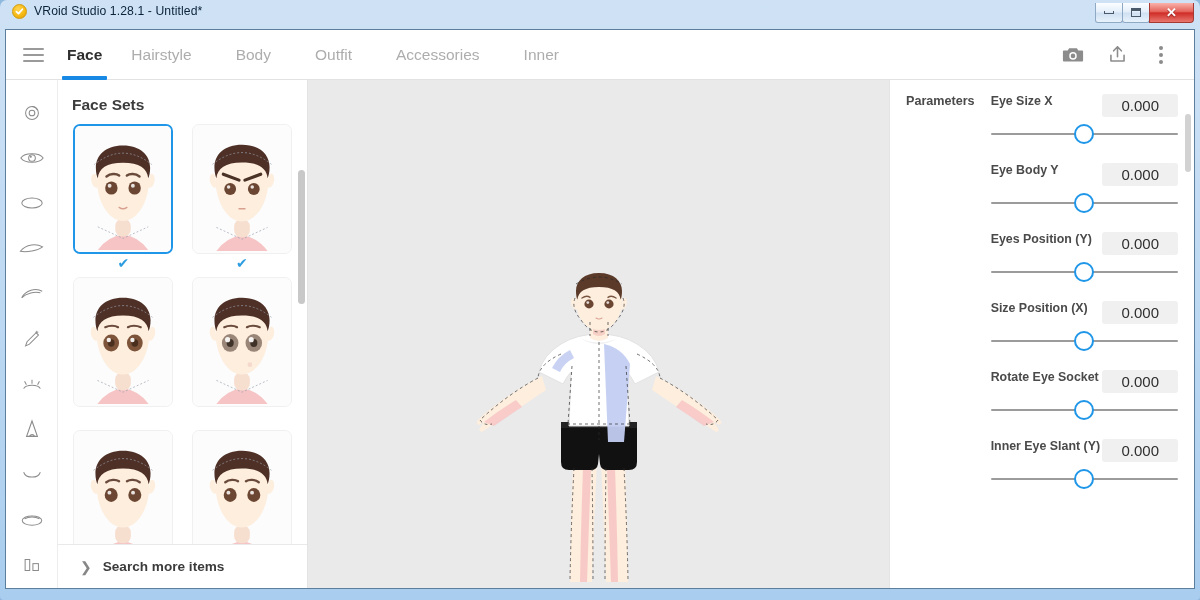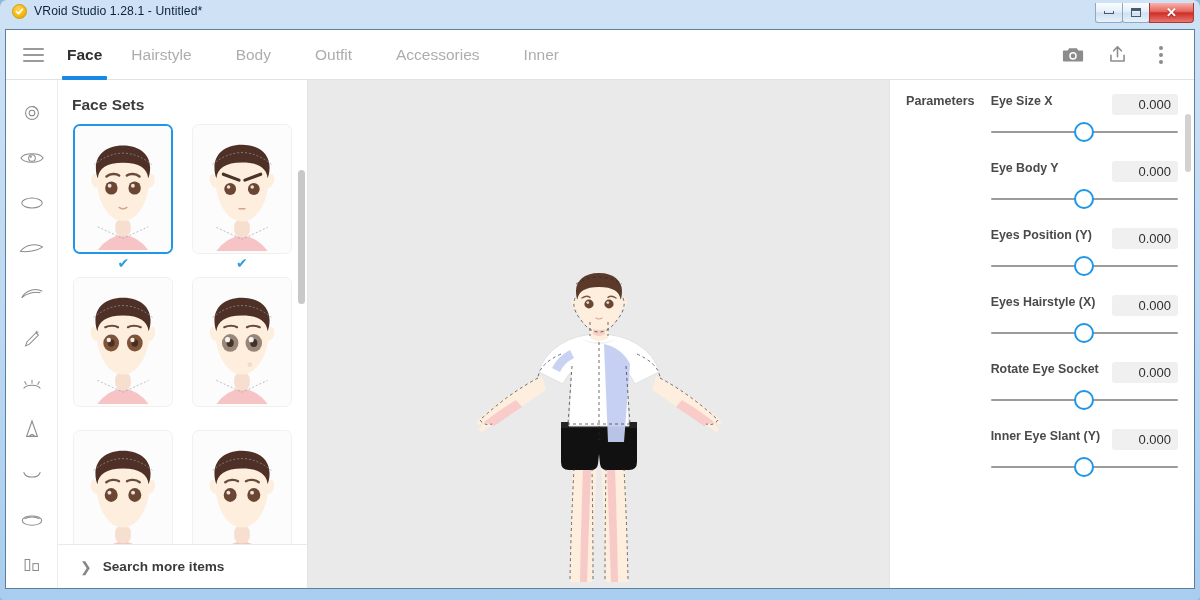--- a/index.html
+++ b/index.html
@@ -174,21 +174,21 @@
   #params-title {
     font-size: 12.6px; font-weight: bold; color: #4a4a4a;
     padding: 14px 0 4px 16px; flex: none;
   }
   #params-list { flex: 1; padding: 0 16px 0 16px; overflow: hidden; }
   .param { padding-top: 14px; }
   .param-head { display: flex; align-items: flex-start; }
   .param-label { font-size: 12.4px; font-weight: bold; color: #4a4a4a; }
   .param-value {
     margin-left: auto; background: #f0f0f0; border-radius: 3px;
-    font-size: 13px; color: #2f2f2f; padding: 3px 7px;
+    font-size: 15px; color: #2f2f2f; padding: 3px 19px;
     min-width: 66px; text-align: right;
   }
   .slider { position: relative; height: 30px; margin-top: 2px; }
   .slider .track {
     position: absolute; left: 0; right: 0; top: 14px; height: 2px;
     background: #9b9b9b; border-radius: 1px;
   }
   .slider .handle {
     position: absolute; left: 50%; top: 5px; margin-left: -10px;
     width: 20px; height: 20px; border-radius: 50%;
@@ -591,21 +591,21 @@
               <span class="param-value">0.000</span>
             </div>
             <div class="slider">
               <div class="track"></div>
               <div class="handle"></div>
             </div>
           </div>
 
           <div class="param">
             <div class="param-head">
-              <span class="param-label">Eyes Hairstyle (X)</span>
+              <span class="param-label">Size Position (X)</span>
               <span class="param-value">0.000</span>
             </div>
             <div class="slider">
               <div class="track"></div>
               <div class="handle"></div>
             </div>
           </div>
 
           <div class="param">
             <div class="param-head">

